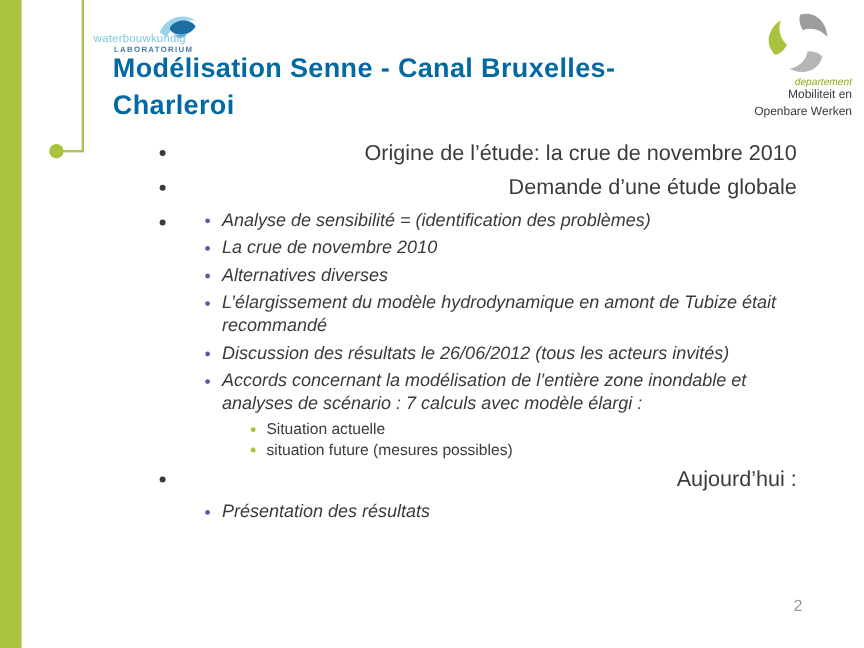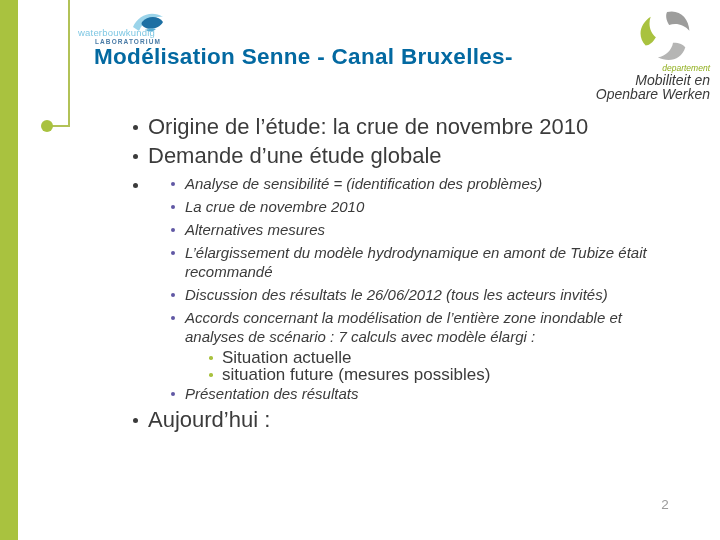--- a/index.html
+++ b/index.html
@@ -98,43 +98,42 @@
     margin-left: 60px;
     width: 52px; height: 54px;
   }
   .mow-dept {
     font-size: 8.5px;
     font-style: italic;
     color: #8fae1b;
     margin-top: 1px;
   }
   .mow-name {
-    font-size: 14px;
-    font-style: italic;
+    font-size: 10px;
     color: #3a3a3a;
     line-height: 14px;
   }
 
   
   .content {
     position: absolute;
     left: 130px; top: 116px;
     width: 534px;
     color: #3b3b3b;
   }
   .item { position: relative; }
   .item .dot {
     position: absolute;
     border-radius: 50%;
   }
-  .lvl1 { font-size: 22px; line-height: 22px; margin-bottom: 7px; padding-left: 18px; }
+  .lvl1 { font-size: 18px; line-height: 22px; margin-bottom: 7px; padding-left: 18px; text-align: right; }
   .lvl1 .dot { left: 3px; top: 9px; width: 5px; height: 5px; background: #3b3b3b; }
   .lvl2 { font-size: 15px; line-height: 19px; margin-bottom: 4px; padding-left: 55px; font-style: italic; }
   .lvl2 .dot { left: 41px; top: 8px; width: 4px; height: 4px; background: #6058a4; }
-  .lvl3 { font-size: 17px; line-height: 15px; margin-bottom: 2px; padding-left: 92px; }
+  .lvl3 { font-size: 13px; line-height: 15px; margin-bottom: 2px; padding-left: 92px; }
   .lvl3 .dot { left: 79px; top: 6px; width: 3.5px; height: 3.5px; background: #a9c23f; }
   .gap-top { margin-top: 6px; }
 
   .page-number {
     position: absolute;
     left: 655px; top: 497px;
     width: 20px;
     text-align: center;
     font-size: 13.5px;
     color: #9b9b9b;
@@ -155,44 +154,45 @@
       <path d="M1 17 C6 5 20 0 31 7 C22 6 11 11 7 21 Z" fill="#9bd4ea"></path>
       <path d="M10 12 C16 5 27 6 31 12 C28 18 18 21 12 17 C9.5 15 9 14 10 12 Z" fill="#1c6fa3"></path>
       <path d="M14 20 C17 18 21 18 24 19 C21 22 17 22.5 14 20 Z" fill="#5aaed4"></path>
     </svg>
     <div class="wl-name">waterbouwkundig</div>
     <div class="wl-sub">LABORATORIUM</div>
   </div>
 
   <div class="title">
     <div>Modélisation Senne - Canal Bruxelles-</div>
+    <div>Charleroi</div>
   </div>
 
   <div class="mow">
     <svg viewBox="0 0 100 100">
       <path d="M52 6 C76 0 94 18 95 42 C85 30 69 26 56 31 C50 21 49 12 52 6 Z" fill="#9d9d9c"></path>
       <path d="M52 6 C76 0 94 18 95 42 C85 30 69 26 56 31 C50 21 49 12 52 6 Z" fill="#b5b5b4" transform="rotate(120 50 50)"></path>
       <path d="M52 6 C76 0 94 18 95 42 C85 30 69 26 56 31 C50 21 49 12 52 6 Z" fill="#a9c23f" transform="rotate(240 50 50)"></path>
     </svg>
     <div class="mow-dept">departement</div>
     <div class="mow-name">Mobiliteit en</div>
     <div class="mow-name">Openbare Werken</div>
   </div>
 
   <div class="content">
     <div class="item lvl1"><span class="dot"></span><span>Origine de l’étude: la crue de novembre 2010</span></div>
     <div class="item lvl1"><span class="dot"></span><span>Demande d’une étude globale</span></div>
     <div class="item lvl1"><span class="dot"></span></div>
     <div class="item lvl2"><span class="dot"></span><span>Analyse de sensibilité = (identification des problèmes)</span></div>
     <div class="item lvl2"><span class="dot"></span><span>La crue de novembre 2010</span></div>
-    <div class="item lvl2"><span class="dot"></span><span>Alternatives mesures</span></div>
+    <div class="item lvl2"><span class="dot"></span><span>Alternatives diverses</span></div>
     <div class="item lvl2"><span class="dot"></span><span>L’élargissement du modèle hydrodynamique en amont de Tubize était recommandé</span></div>
     <div class="item lvl2"><span class="dot"></span><span>Discussion des résultats le 26/06/2012 (tous les acteurs invités)</span></div>
     <div class="item lvl2"><span class="dot"></span><span>Accords concernant la modélisation de l’entière zone inondable et analyses de scénario : 7 calculs avec modèle élargi :</span></div>
     <div class="item lvl3"><span class="dot"></span><span>Situation actuelle</span></div>
     <div class="item lvl3"><span class="dot"></span><span>situation future (mesures possibles)</span></div>
+    <div class="item lvl1 gap-top"><span class="dot"></span><span>Aujourd’hui :</span></div>
     <div class="item lvl2"><span class="dot"></span><span>Présentation des résultats</span></div>
-    <div class="item lvl1 gap-top"><span class="dot"></span><span>Aujourd’hui :</span></div>
   </div>
 
   <div class="page-number">2</div>
 
 </div>
 
 </body></html>

